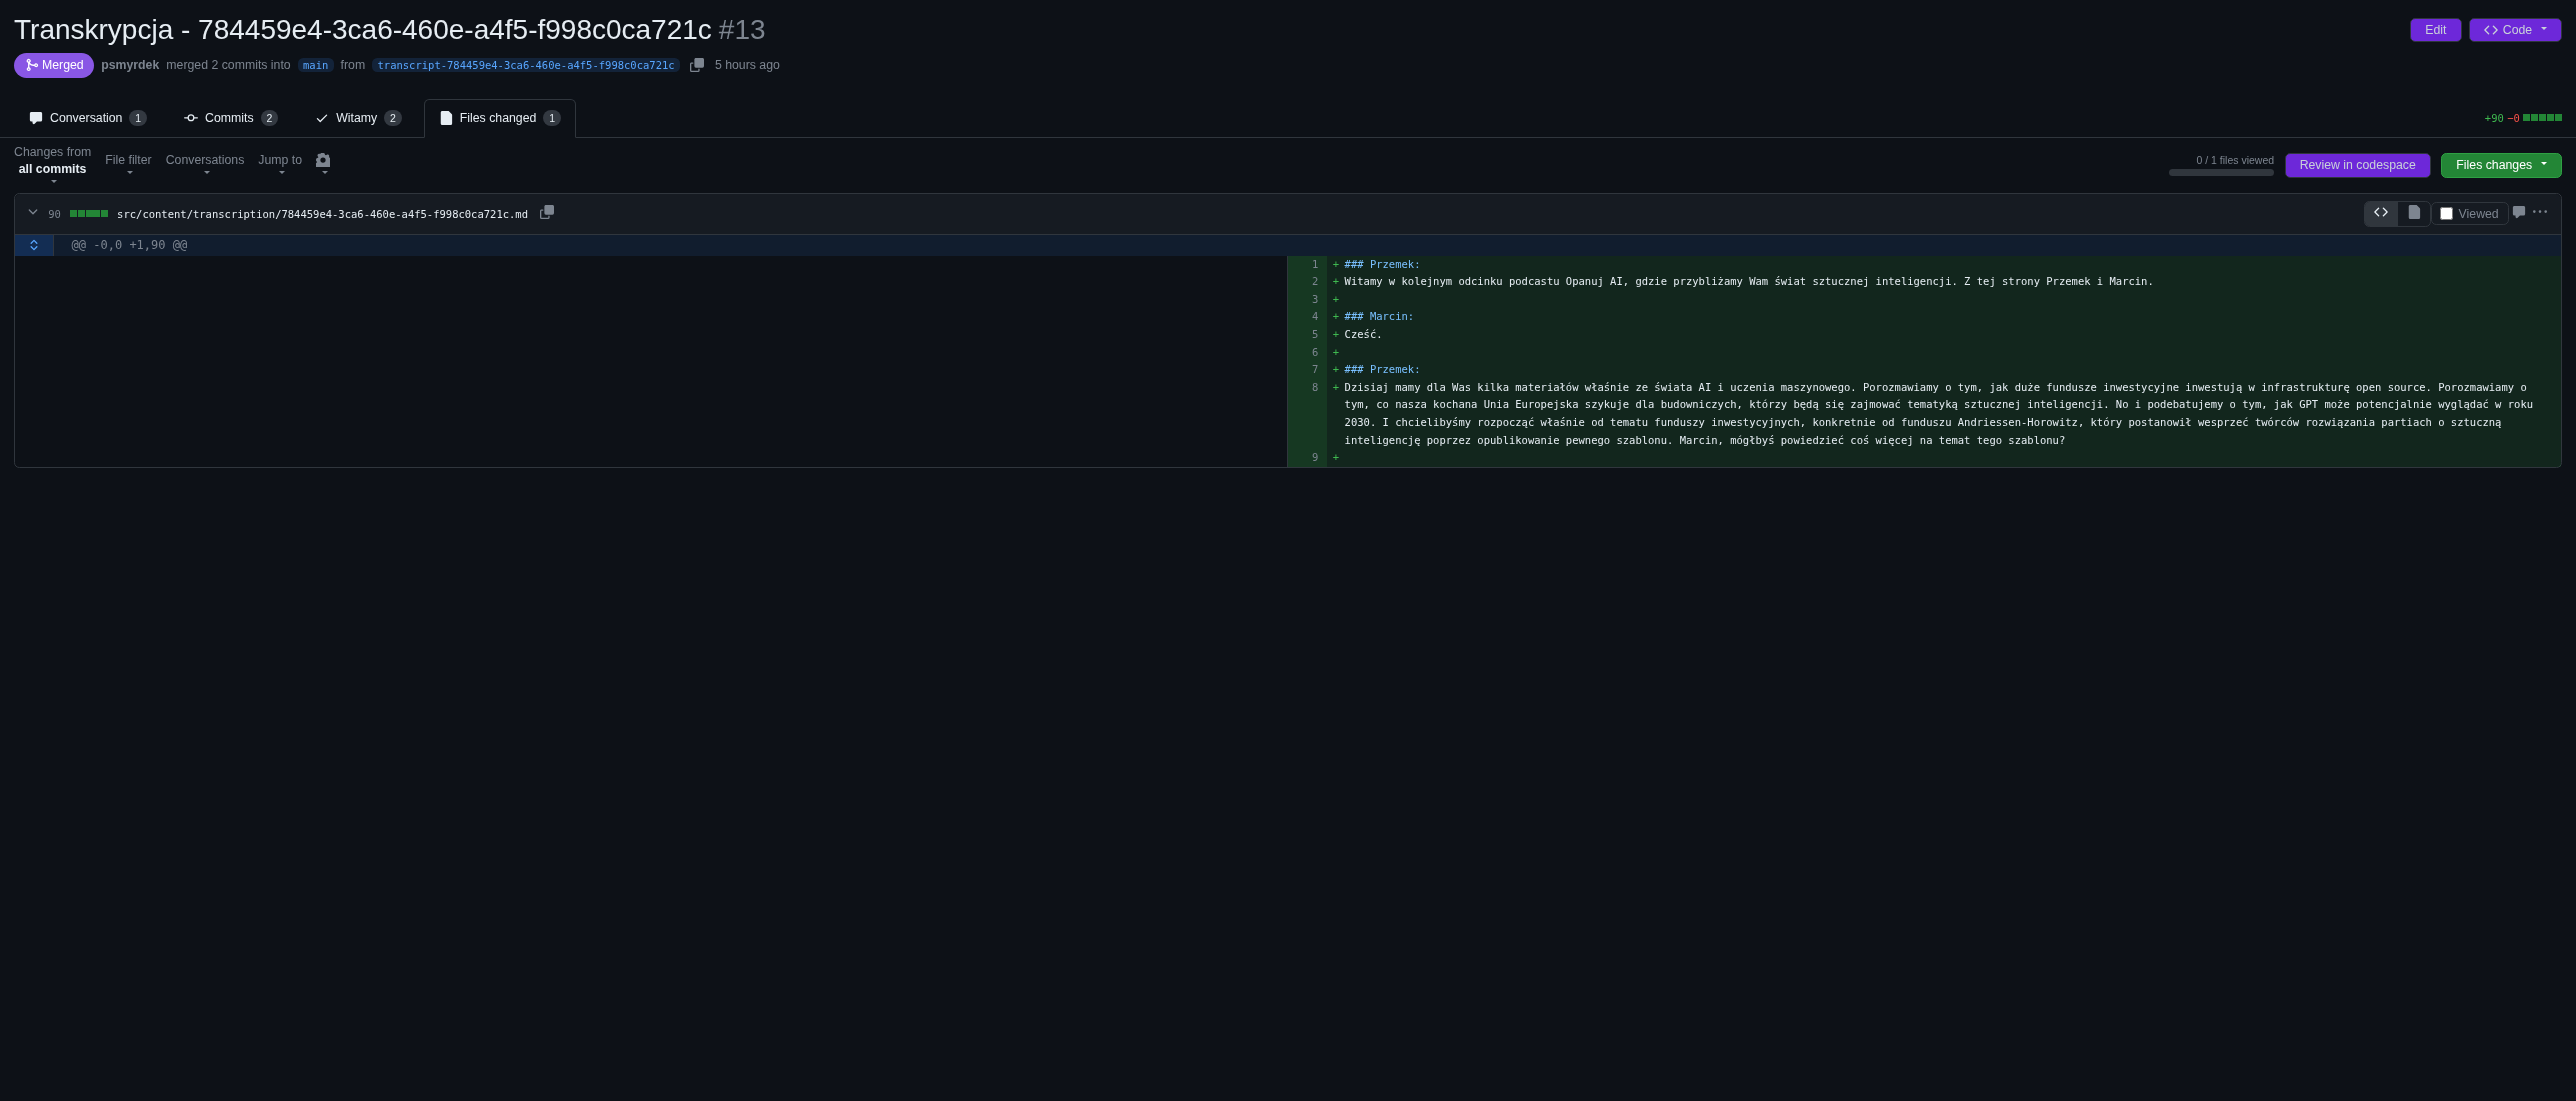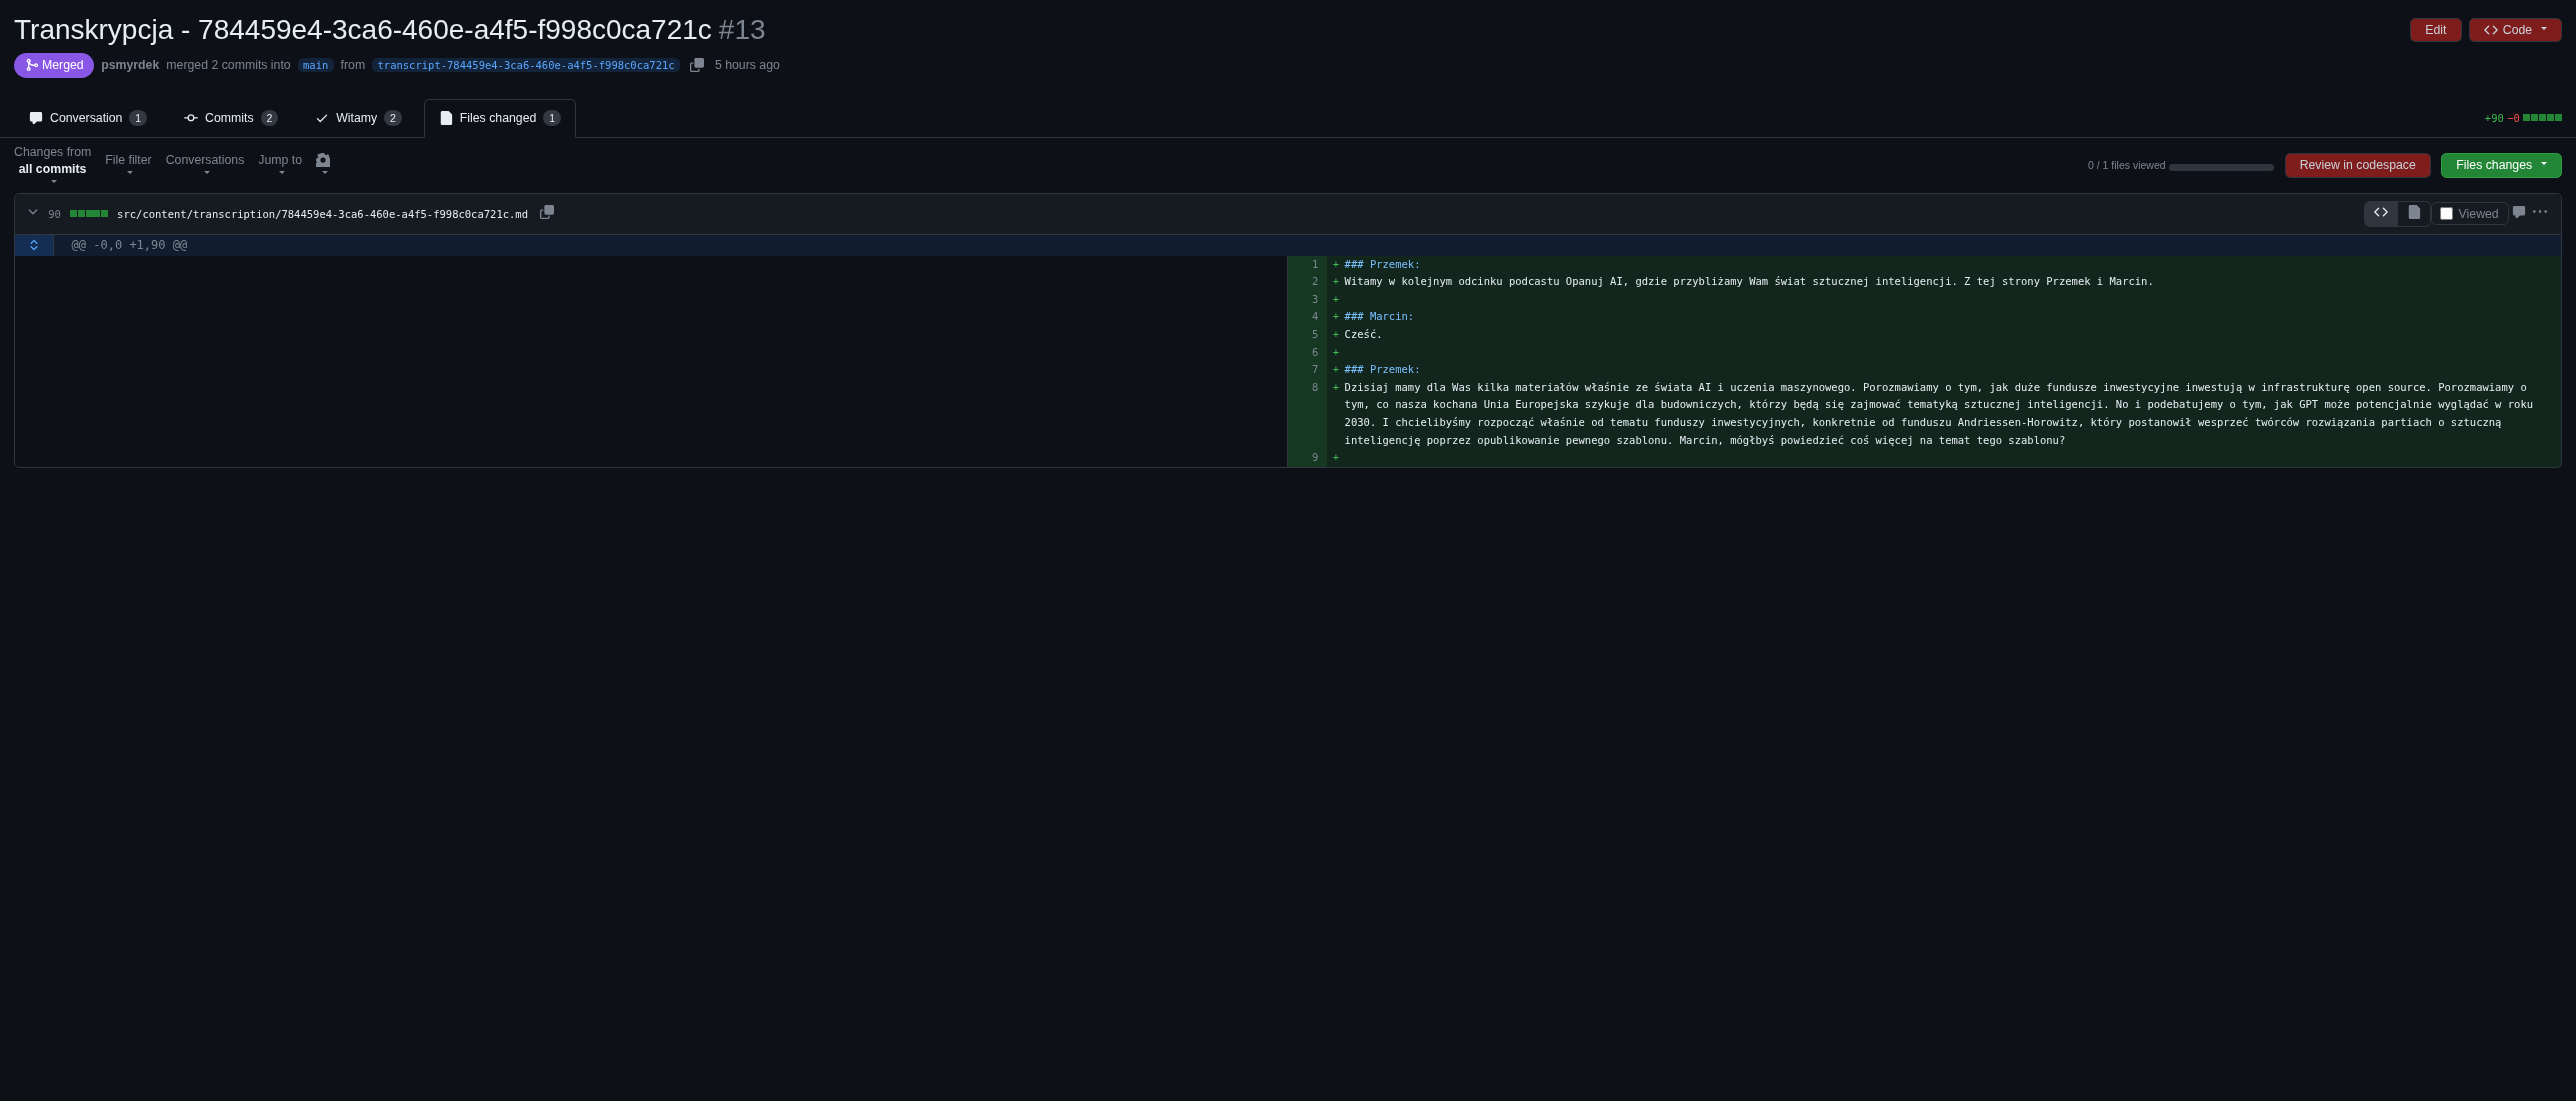--- a/index.html
+++ b/index.html
@@ -24,21 +24,21 @@
   font-weight: 400;
   color: #e6edf3;
 }
 .pr-number {
   font-size: 28px;
   font-weight: 300;
   color: #7d8590;
 }
 .title-actions { display: flex; gap: 7px; }
 .btn {
-  background: #7f1d1d;
+  background: #6d28d9;
   border: 0.9px solid #30363d;
   color: #c9d1d9;
   padding: 4.4px 14px;
   border-radius: 5.3px;
   font-size: 12.3px;
   font-weight: 500;
   cursor: pointer;
   display: inline-flex;
   align-items: center;
   gap: 5.3px;
@@ -135,21 +135,21 @@
 .toolbar-right { margin-left: auto; display: flex; align-items: center; gap: 10.5px; }
 .filter-link {
   color: #7d8590;
   cursor: pointer;
   display: inline-flex;
   align-items: center;
   gap: 3.5px;
   flex-direction: column;
 }
 .filter-link .bold { color: #e6edf3; font-weight: 600; }
-.progress-wrap { display: flex; flex-direction: row; align-items: flex-end; gap: 3.5px; }
+.progress-wrap { display: flex; flex-direction: column; align-items: flex-end; gap: 3.5px; }
 .progress-text { color: #7d8590; font-size: 10.5px; }
 .progress-bar { width: 105px; height: 7px; background: #30363d; border-radius: 3.5px; }
 .file-box {
   margin: 0 14px 14px 14px;
   border: 0.9px solid #30363d;
   border-radius: 5.3px;
 }
 .file-header {
   display: flex;
   align-items: center;

